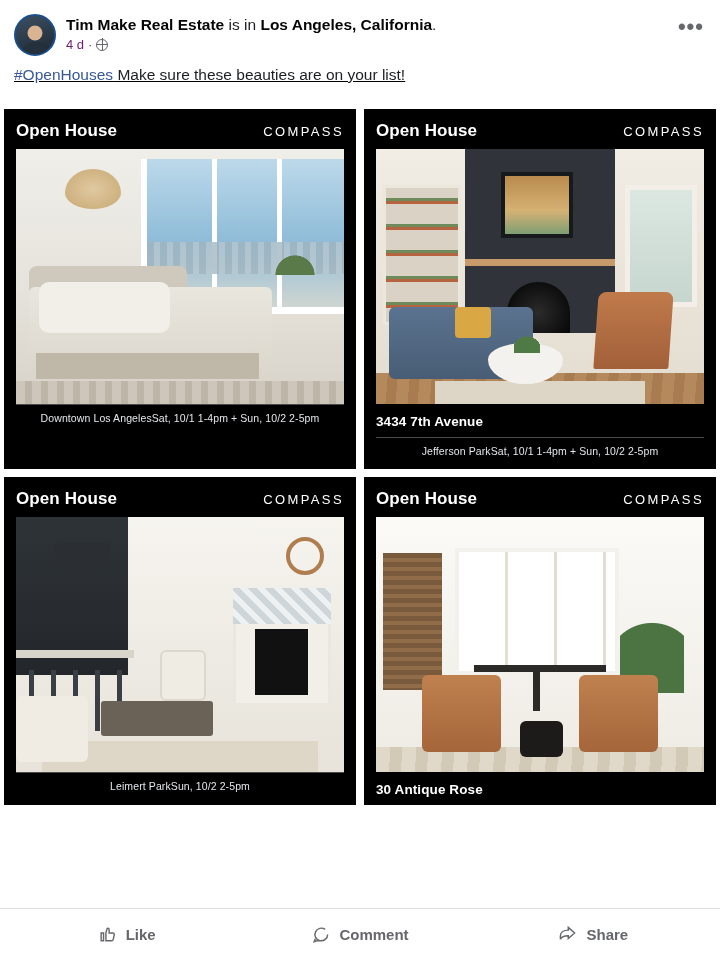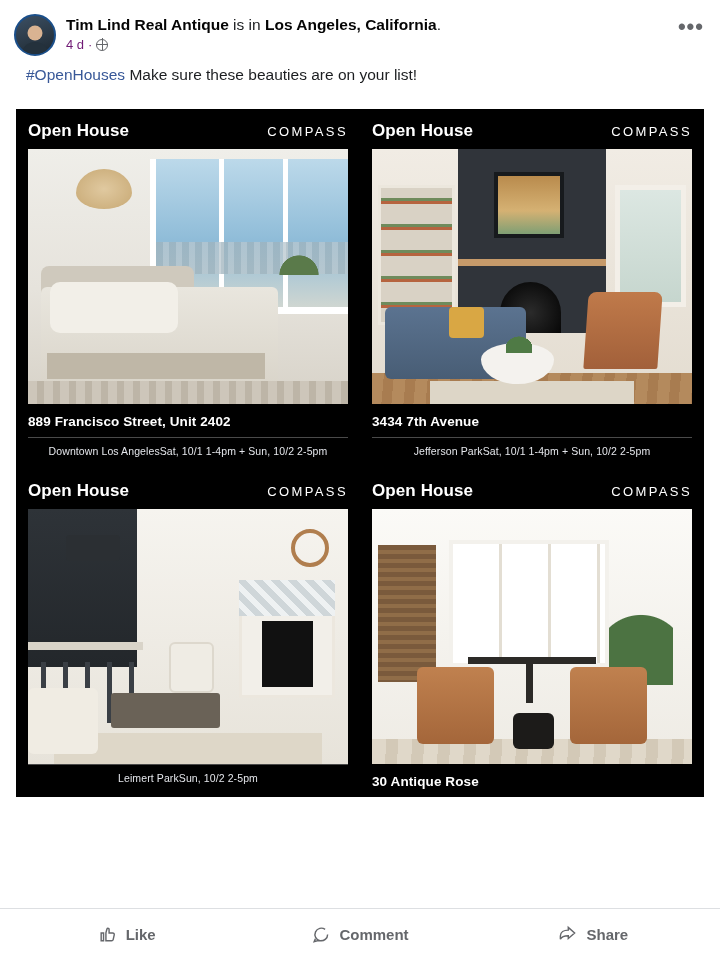--- a/index.html
+++ b/index.html
@@ -65,36 +65,36 @@
     content:""; position:absolute; left: -1.2px; top: 4.2px;
     width: 11.4px; height: 1.2px; background: #65676b;
   }
   .more-btn {
     position: absolute; right: 16px; top: 22px;
     color: #65676b; font-size: 22px; letter-spacing: 1px;
     line-height: 10px; font-weight: bold; cursor: pointer;
   }
 
   
-  .post-body { padding: 2px 14px 12px 26px; }
+  .post-body { padding: 2px 14px 12px 14px; text-decoration: underline; }
   .post-body p {
     font-size: 15.5px; line-height: 22px; color: #1c1e21;
     margin-bottom: 11px;
   }
   .hashtag { color: #385898; }
   .see-more { color: #050505; font-weight: bold; cursor: pointer; }
   .truncated { color: #1c1e21; }
 
   
   .grid {
     background: #ffffff;
     display: grid;
     grid-template-columns: 1fr 1fr;
-    gap: 0;
-    padding: 0 16px;
+    gap: 8px;
+    padding: 0 4px;
   }
   .card {
     background: #000000; color: #ffffff;
     display: flex; flex-direction: column;
     position: relative;
     cursor: pointer;
   }
   .card-top {
     display: flex; align-items: center; justify-content: space-between;
     padding: 12px 12px 8px 12px;
@@ -342,21 +342,21 @@
 
 <div class="post">
 
   <div class="post-header">
     <div class="avatar">
       <div class="body"></div>
       <div class="face"></div>
     </div>
     <div class="head-text">
       <div class="head-line1">
-        <span class="name">Tim Lind Real Antique</span><span> is in </span><span class="place">Los Angeles, California</span><span>.</span>
+        <span class="name">Tim Make Real Estate</span><span> is in </span><span class="place">Los Angeles, California</span><span>.</span>
       </div>
       <div class="head-line2">
         <span>4 d</span>
         <span class="dot-sep">·</span>
         <span class="globe"></span>
       </div>
     </div>
     <div class="more-btn">•••</div>
   </div>
 
@@ -383,21 +383,20 @@
           <div class="sill"></div>
           <div class="pendant"></div>
           <div class="palm"></div>
           <div class="headboard"></div>
           <div class="bed"></div>
           <div class="pillows"></div>
           <div class="throw"></div>
           <div class="rug"></div>
         </div>
       </div>
-      <div class="card-addr">889 Francisco Street, Unit 2402</div>
       <div class="card-foot">
         <span>Downtown Los Angeles</span>
         <span>Sat, 10/1 1-4pm + Sun, 10/2 2-5pm</span>
       </div>
     </div>
 
     <div class="card">
       <div class="card-top">
         <div class="card-title">Open House</div>
         <div class="compass-logo">CΟMPASS</div>

